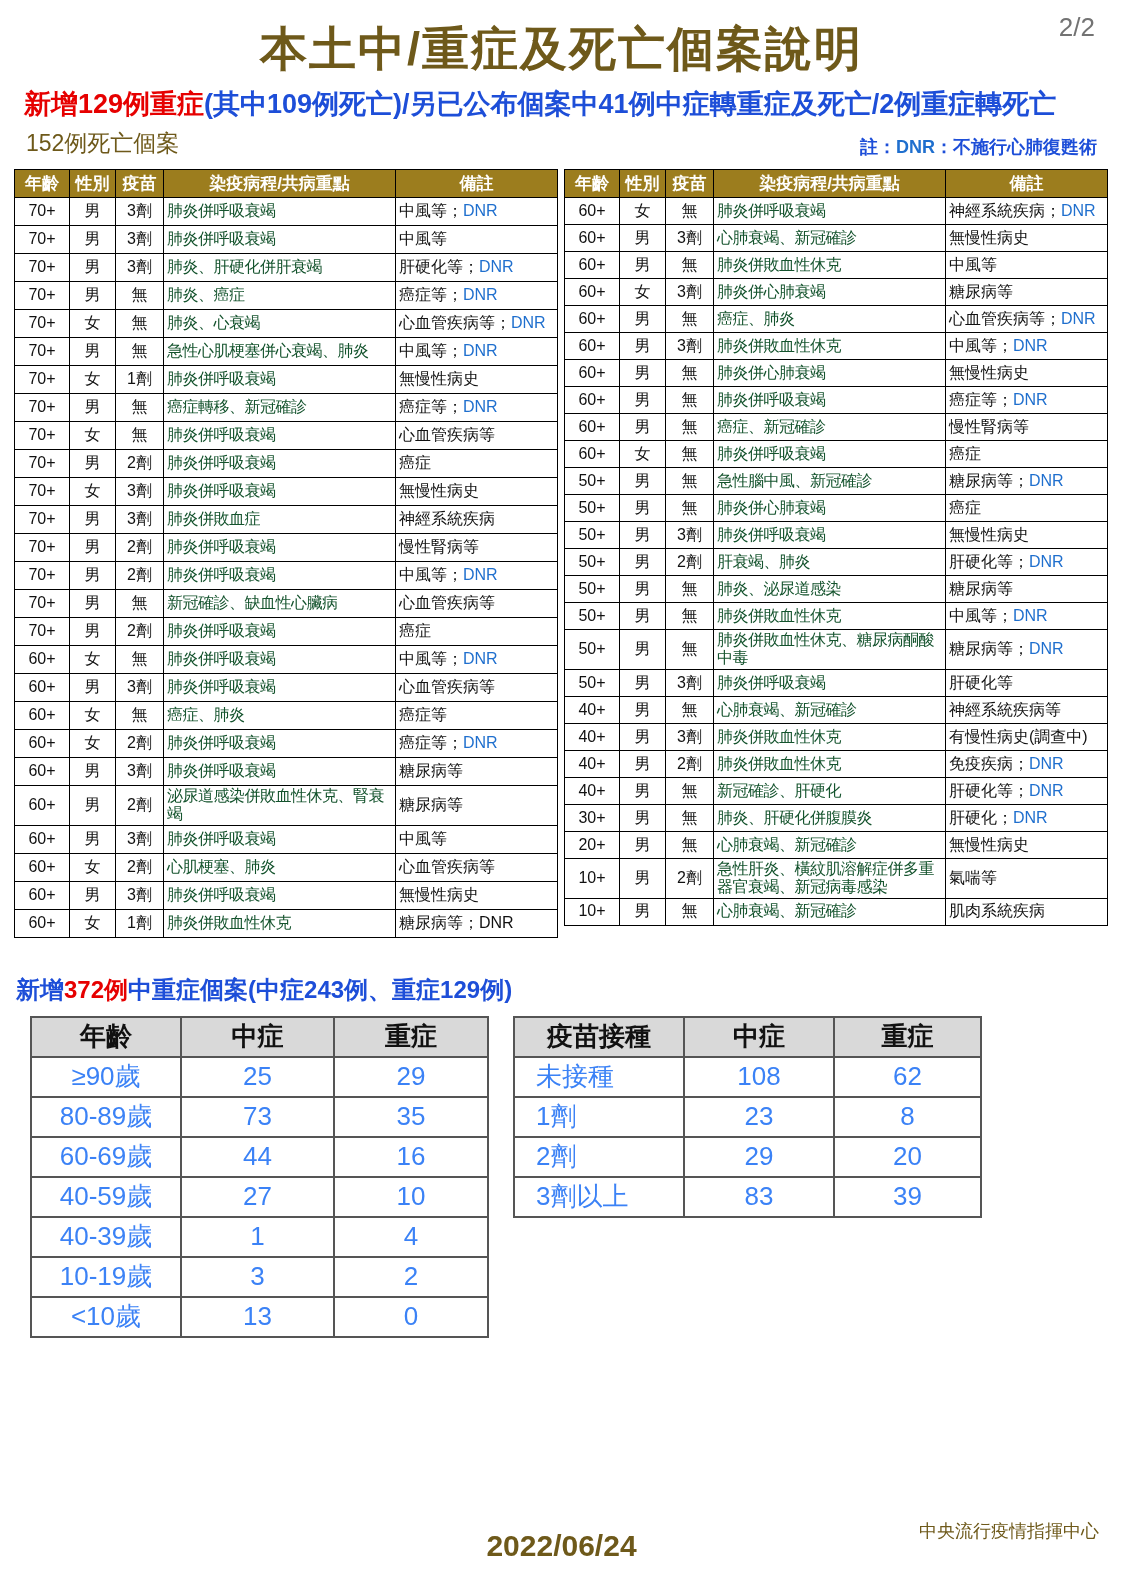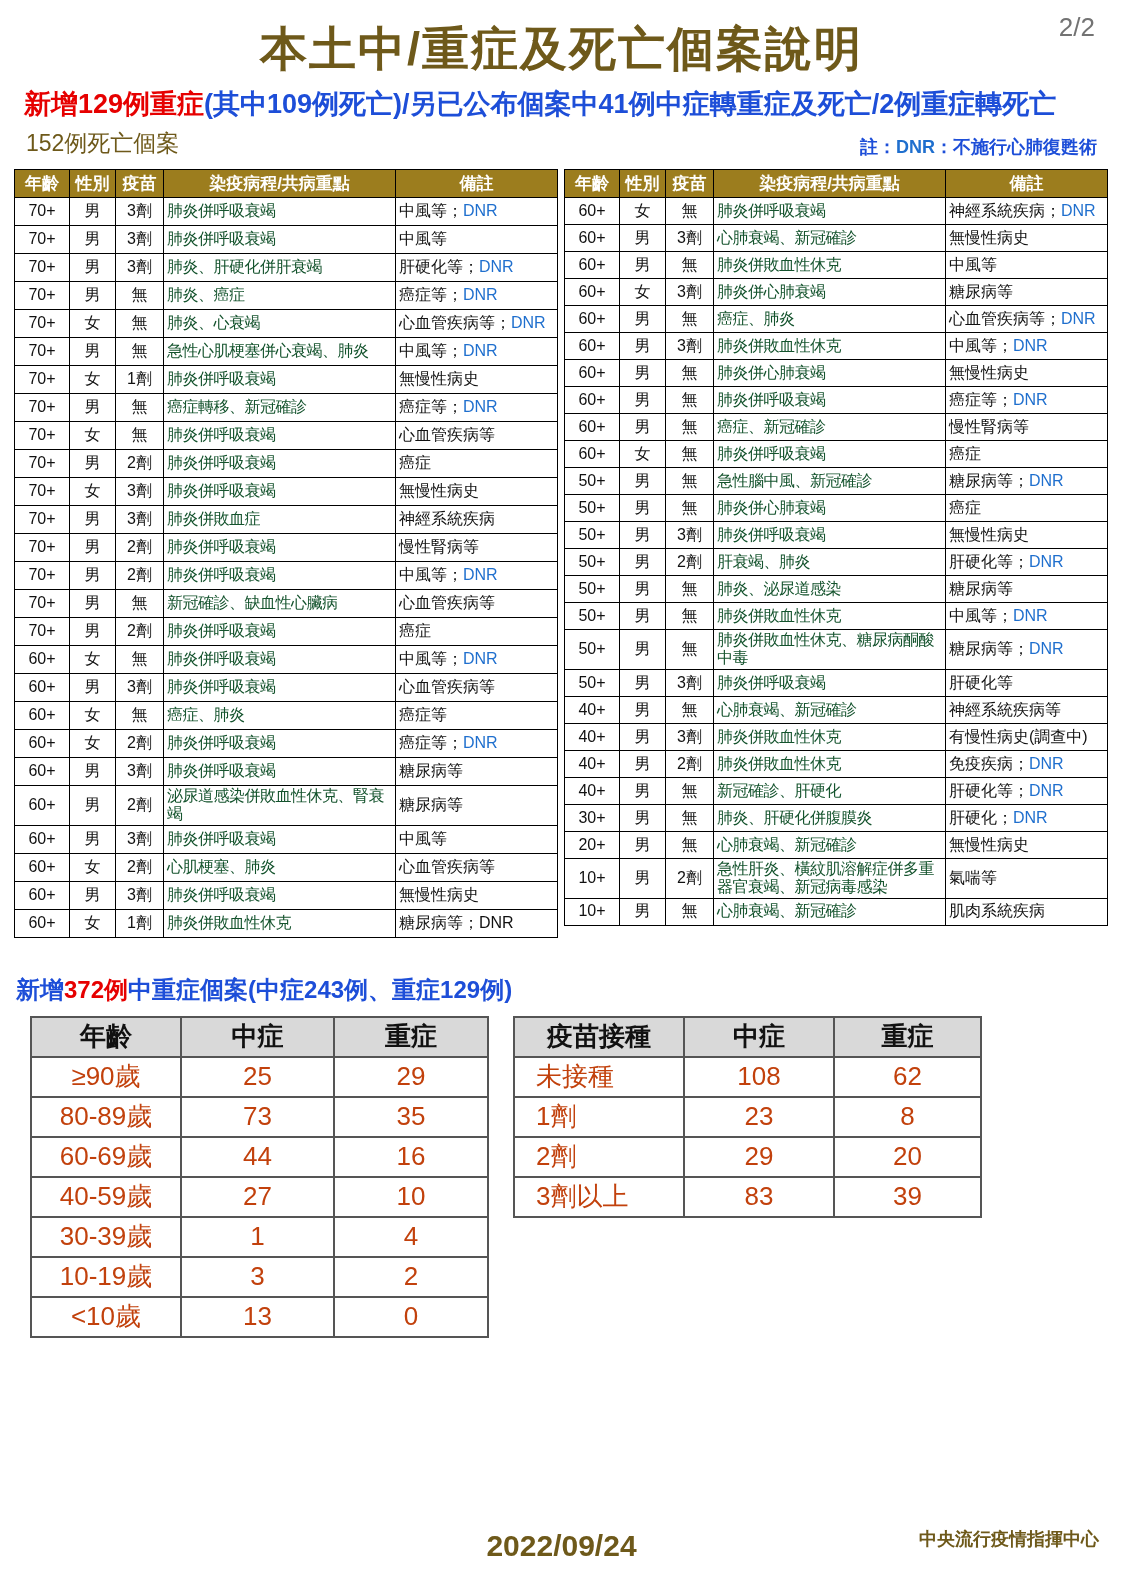--- a/index.html
+++ b/index.html
@@ -25,27 +25,27 @@
                    padding:1px 3px; line-height:1.15; vertical-align:middle; }
   table.death td.c { text-align:center; }
   table.death td.course { color:#14532d; letter-spacing:-0.5px;margin-top:36px; }
   table.death#death-right td { height:27px; }
 
   .sec2-heading { margin:36px 0 10px 16px; font-size:24px; font-weight:bold; color:#111; }
   .summary-row { display:flex; gap:24px; margin-left:30px; align-items:flex-start; }
   table.summary { border-collapse:collapse; table-layout:fixed; }
   table.summary th { background:#d9d9d9; border:2px solid #555; font-size:26px; font-weight:bold;
                      color:#111; height:40px; text-align:center; }
-  table.summary td { border:2px solid #555; font-size:26px; color:#c2410c; height:40px; text-align:center; }
+  table.summary td { border:2px solid #555; font-size:26px; color:#3b82f6; height:40px; text-align:center; }
   table.summary td.leftcell { text-align:left; padding-left:21px; }
 
   .footer { position:absolute; left:0; right:0; bottom:24px; height:40px; }
   .footer-date { position:absolute; left:0; right:0; bottom:0; text-align:center;
                  font-size:30px; font-weight:bold; color:#6e591a; }
-  .footer-agency { position:absolute; right:24px; bottom:12px; font-size:18px; font-weight:bold; color:#6e591a; }
+  .footer-agency { position:absolute; right:24px; bottom:20px; font-size:18px; font-weight:normal; color:#6e591a; }
 </style>
 </head>
 <body>
 
 <div class="page">
 
   <div class="page-num">2/2</div>
   <div class="title">本土中/重症及死亡個案說明</div>
 
   <div class="subtitle"><span class="c-red">新增129例重症</span><span class="c-black">(其中109例死亡)/另已公布個案中41例中症轉重症及死亡/2例重症轉死亡</span></div>
@@ -493,21 +493,21 @@
             <td>60-69歲</td>
             <td>44</td>
             <td>16</td>
           </tr>
           <tr>
             <td>40-59歲</td>
             <td>27</td>
             <td>10</td>
           </tr>
           <tr>
-            <td>30-39歲</td>
+            <td>40-39歲</td>
             <td>1</td>
             <td>4</td>
           </tr>
           <tr>
             <td>10-19歲</td>
             <td>3</td>
             <td>2</td>
           </tr>
           <tr>
             <td>&lt;10歲</td>
@@ -548,17 +548,17 @@
           <tr>
             <td class="leftcell">3劑以上</td>
             <td>83</td>
             <td>39</td>
           </tr>
         </tbody>
       </table>
   </div>
 
   <div class="footer">
-    <div class="footer-date">2022/09/24</div>
+    <div class="footer-date">2022/06/24</div>
     <div class="footer-agency">中央流行疫情指揮中心</div>
   </div>
 
 </div>
 
 </body></html>

